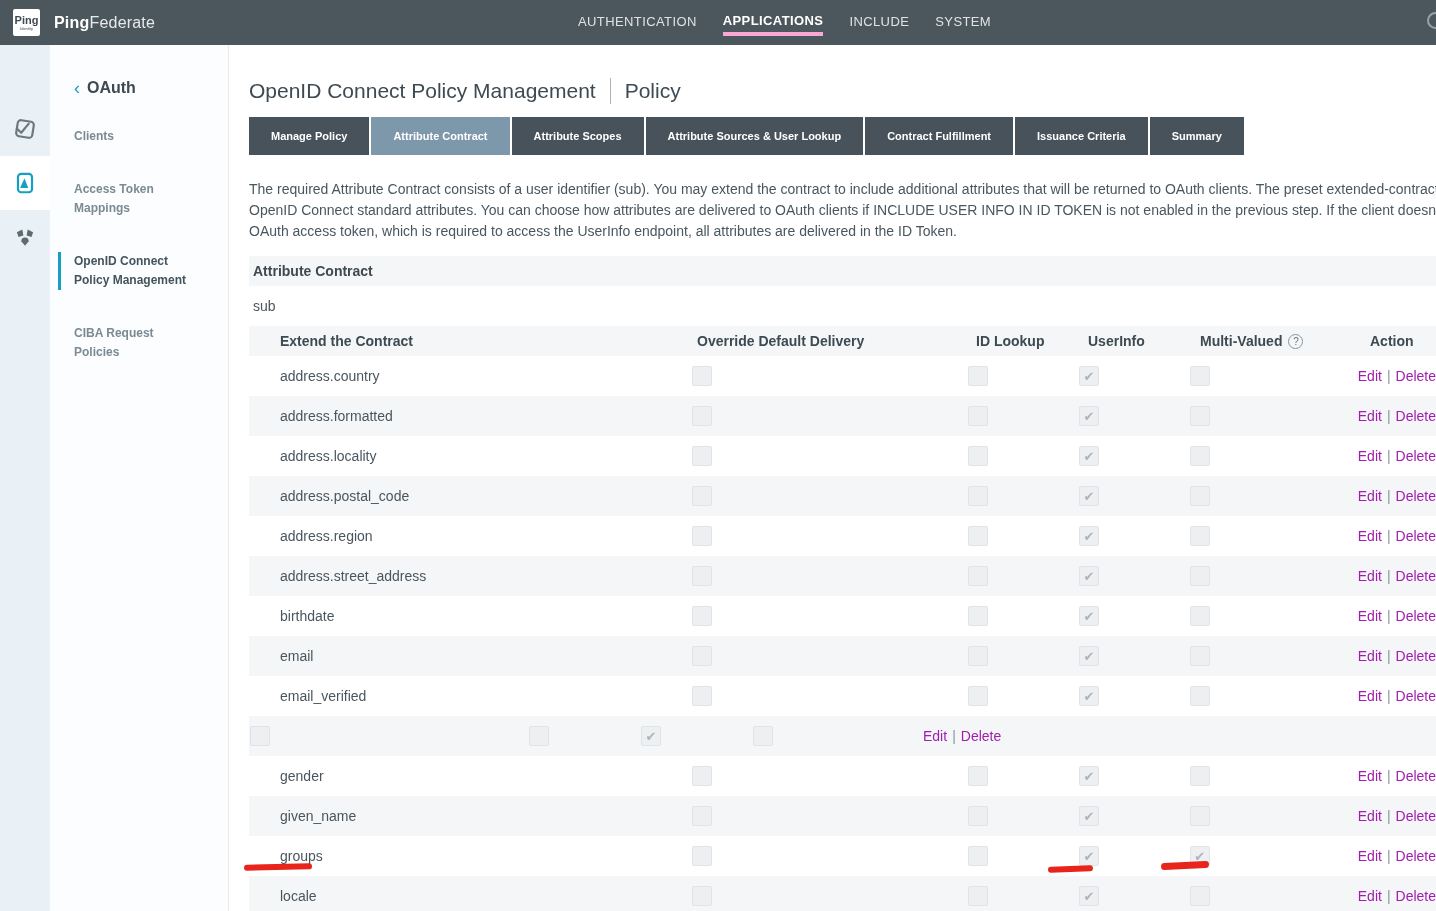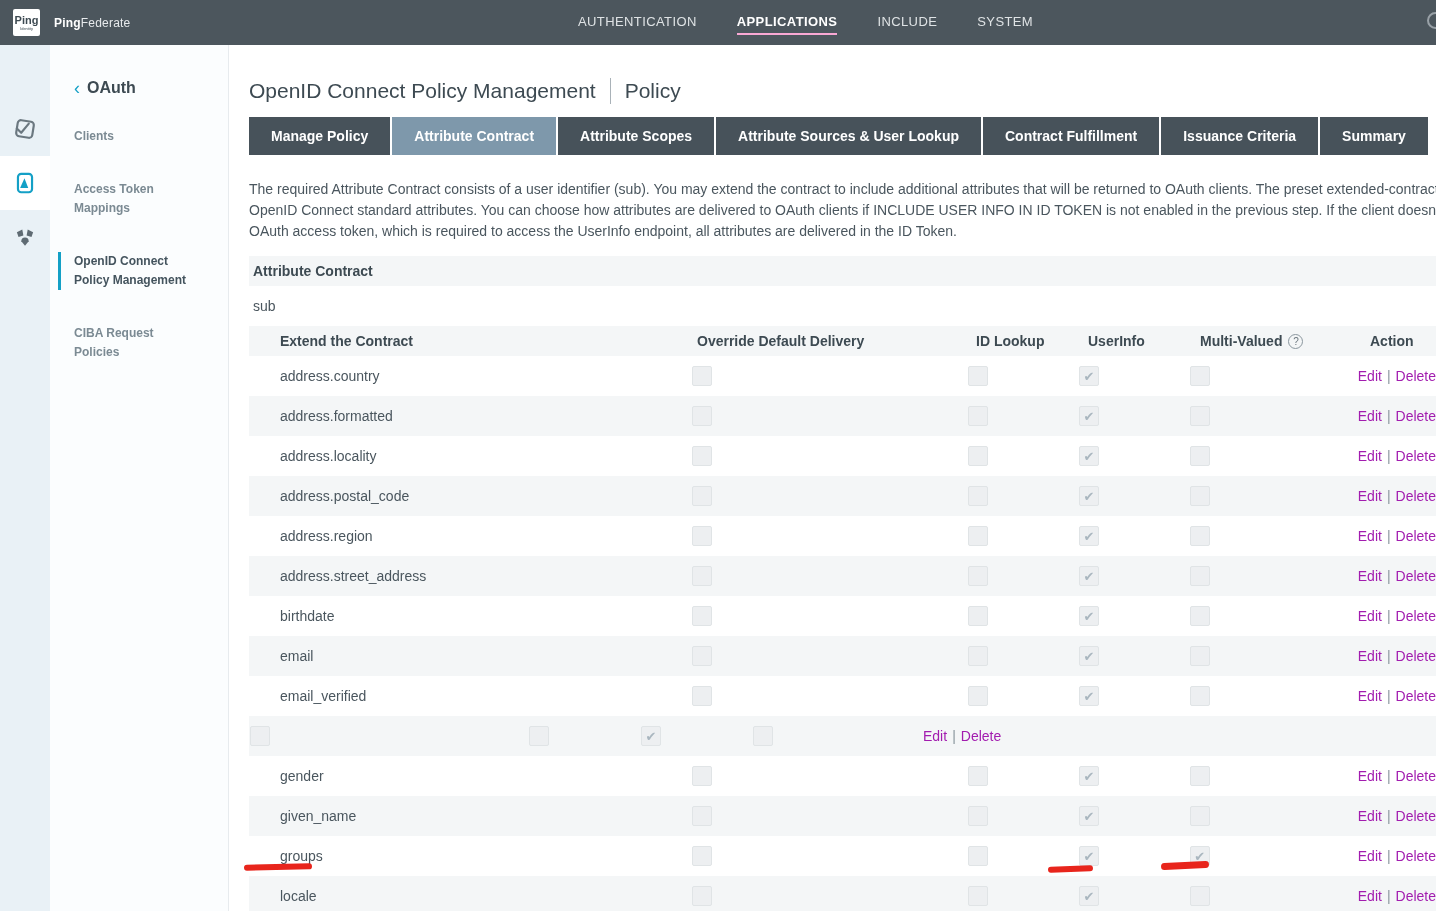--- a/index.html
+++ b/index.html
@@ -5,27 +5,27 @@
   * { margin:0; padding:0; box-sizing:border-box; }
   html,body { width:1436px; height:911px; overflow:hidden; background:#fff;
     font-family:"Liberation Sans","DejaVu Sans",sans-serif; }
 
   
   .topbar { position:relative; height:45px; background:#4c565d; display:flex; align-items:center; }
   .logo-box { width:27px; height:27px; background:#fff; border-radius:2px; margin-left:13px;
     display:flex; flex-direction:column; align-items:center; justify-content:center; }
   .logo-box .logo-word { font-size:11px; font-weight:700; color:#3d4a52; line-height:11px; }
   .logo-box .logo-sub { font-size:4px; color:#3d4a52; line-height:5px; }
-  .brand { margin-left:14px; font-size:12px; color:#fff; letter-spacing:.2px; }
+  .brand { margin-left:14px; font-size:16px; color:#fff; letter-spacing:.2px; }
   .brand .b { font-weight:700; }
   .brand .l { font-weight:300; color:#e7eaec; }
-  .topnav { position:absolute; left:578px; top:0; height:45px; display:flex; align-items:center; gap:40px; }
+  .topnav { position:absolute; left:578px; top:0; height:45px; display:flex; align-items:center; gap:26px; }
   .topnav .nav-item { font-size:13px; letter-spacing:.4px; color:#dfe3e5; cursor:pointer;
     padding:4px 0; border-bottom:2px solid transparent; }
-  .topnav .nav-item.active { color:#fff; font-weight:700; border-bottom:2px solid #f9a8d4; }
+  .topnav .nav-item.active { color:#fff; font-weight:700; border-bottom:4px solid #f9a8d4; }
   .search-circle { position:absolute; right:-8px; top:12px; width:17px; height:17px;
     border:2px solid #99a1a7; border-radius:50%; }
 
   
   .page { display:flex; height:866px; }
 
   
   .rail { width:50px; background:#e9f1f6; padding-top:57px; flex:0 0 50px; }
   .rail-item { width:50px; height:54px; display:flex; align-items:center; justify-content:center; cursor:pointer; }
   .rail-item.active { background:#fff; }
@@ -41,21 +41,21 @@
 
   
   .main { flex:1; background:#fff; padding:33px 0 0 20px; overflow:hidden; }
   .title-row { display:flex; align-items:center; margin-bottom:13px; }
   .page-title { font-size:21px; color:#3d4a52; }
   .title-sep { width:1px; height:26px; background:#a9b2b8; margin:0 14px; }
   .page-subtitle { font-size:21px; color:#3d4a52; }
 
   .tabs { display:flex; }
   .tab { height:38px; line-height:38px; padding:0 22px; background:#47525a; color:#fff;
-    font-size:14px; font-weight:700; margin-right:2px; cursor:pointer; white-space:nowrap; }
+    font-size:11px; font-weight:700; margin-right:2px; cursor:pointer; white-space:nowrap; }
   .tab.active { background:#7e98ab; }
 
   .desc { margin-top:24px; }
   .desc-line { font-size:14px; color:#4a565e; line-height:21px; white-space:nowrap; overflow:hidden; }
 
   
   .attr-table { margin-top:14px; }
   .section-header { background:#f4f6f7; height:30px; line-height:30px; padding-left:4px;
     font-size:14px; font-weight:700; color:#3d4a52; }
   .sub-row { height:40px; line-height:40px; padding-left:4px; font-size:14px; color:#4a565e; background:#fff; }

